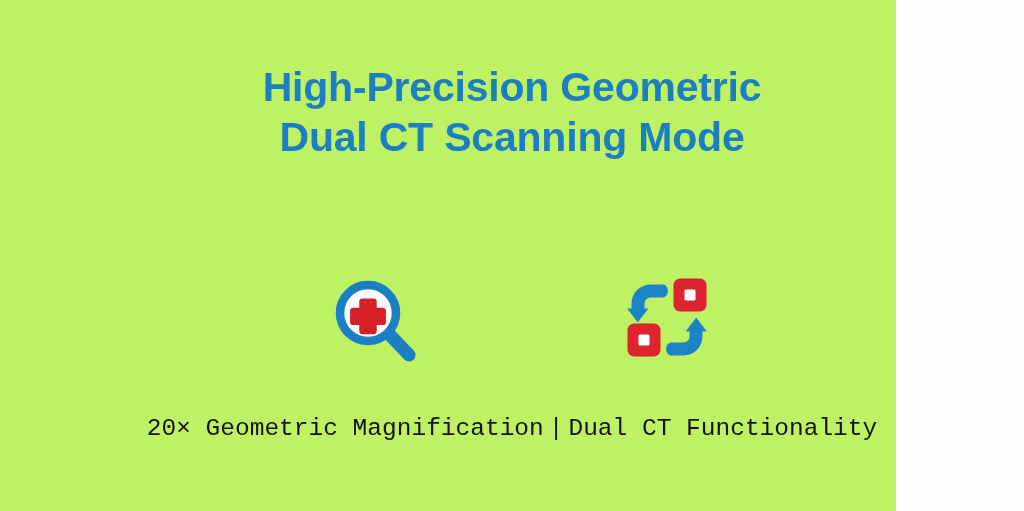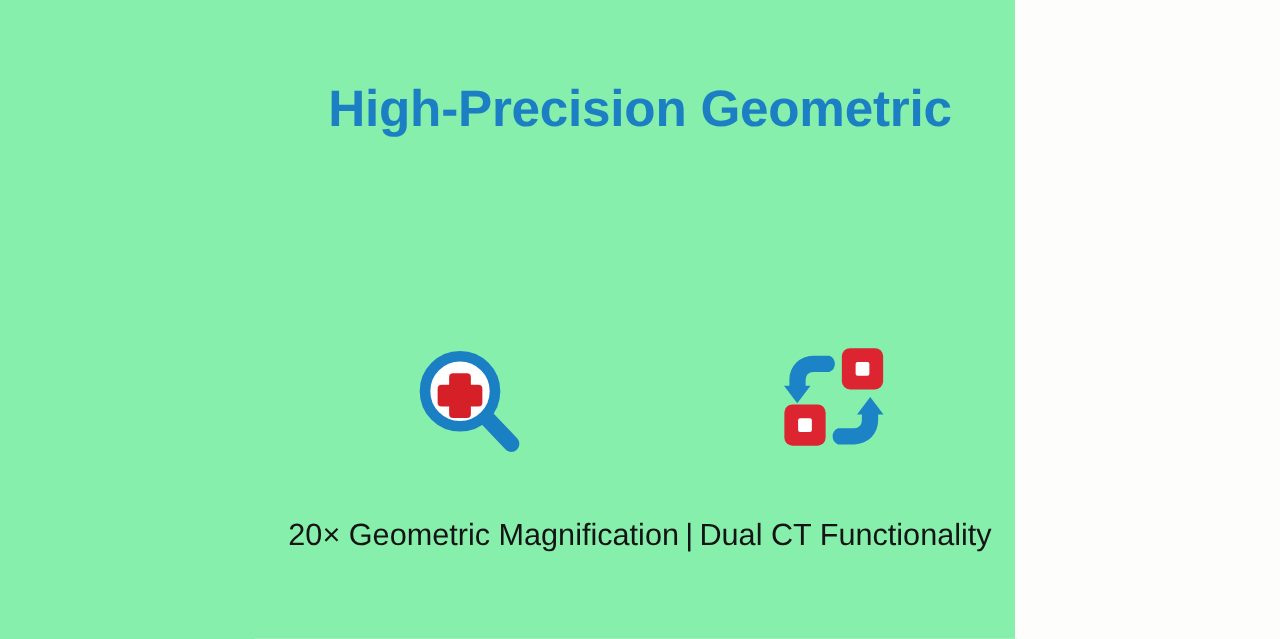--- a/index.html
+++ b/index.html
@@ -9,23 +9,23 @@
   body {
     width: 1024px;
     height: 511px;
     background: #fdfdfb;
     font-family: "Liberation Sans", sans-serif;
     overflow: hidden;
   }
 
   .slide {
     position: relative;
-    width: 812px;
+    width: 896px;
     height: 511px;
-    background: #86efac;
+    background: #bef264;
     box-sizing: border-box;
   }
 
   
   .title-block {
     position: absolute;
     left: 0;
     top: 62px;
     width: 1024px;
     text-align: center;
@@ -58,39 +58,40 @@
   .icon-slot.right { left: 617px; }
   .icon-slot svg { display: block; width: 96px; height: 96px; }
 
   
   .subtitle {
     position: absolute;
     left: 0;
     top: 413px;
     width: 1024px;
     text-align: center;
-    font-family: Liberation Sans, sans-serif;
+    font-family: Liberation Mono, monospace;
     font-weight: normal;
     font-size: 24.5px;
     line-height: 32px;
     color: #141414;
     white-space: nowrap;
   }
   .subtitle .sep {
     padding: 0 5px;
     color: #141414;
   }
 </style>
 </head>
 <body>
 
 <div class="slide">
 
   <div class="title-block">
     <div class="title-line">High-Precision Geometric</div>
+    <div class="title-line">Dual CT Scanning Mode</div>
   </div>
 
   <div class="icon-row">
 
     <div class="icon-slot left">
       <svg viewBox="0 0 96 96" xmlns="http://www.w3.org/2000/svg">
 
         <line x1="62" y1="62" x2="82" y2="83" stroke="#1b7fc4" stroke-width="13" stroke-linecap="round"></line>
 
         <circle cx="41" cy="41" r="28" fill="#ffffff" stroke="#1b7fc4" stroke-width="8.5"></circle>

